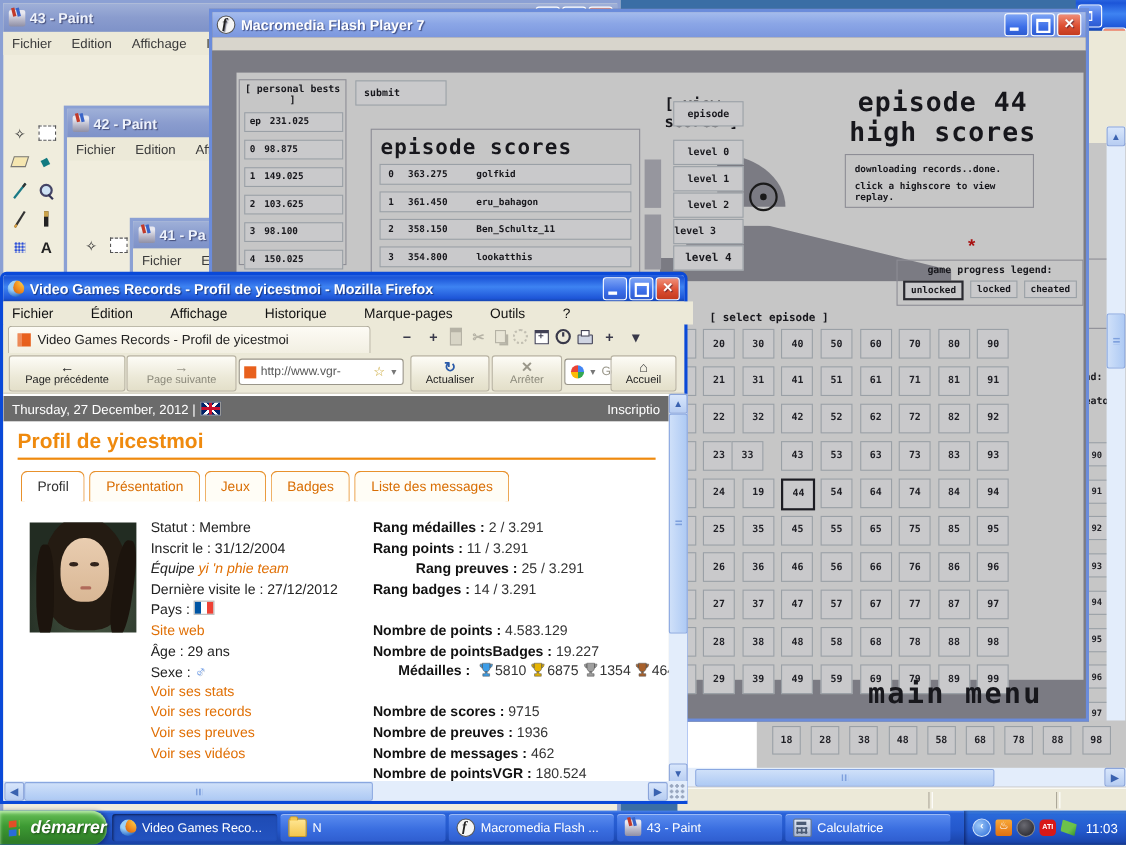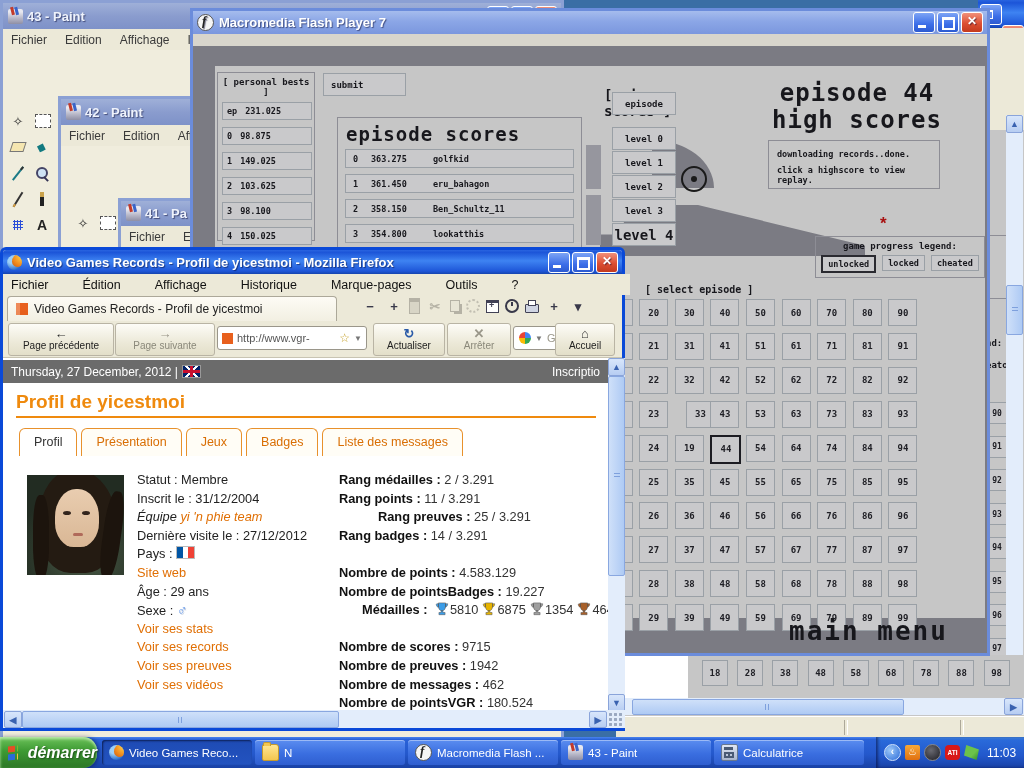--- a/index.html
+++ b/index.html
@@ -314,25 +314,25 @@
           </div>
           <div class="gbtn" style="position: absolute; left: 419px; top: 81px; width: 62px; height: 21px; justify-content: center;">
             <span class="px" style="font-size: 9px;">level 0</span>
           </div>
           <div class="gbtn" style="position: absolute; left: 419px; top: 105px; width: 62px; height: 21px; justify-content: center;">
             <span class="px" style="font-size: 9px;">level 1</span>
           </div>
           <div class="gbtn" style="position: absolute; left: 419px; top: 129px; width: 62px; height: 21px; justify-content: center;">
             <span class="px" style="font-size: 9px;">level 2</span>
           </div>
-          <div class="gbtn" style="position: absolute; left: 419px; top: 153px; width: 62px; height: 21px; justify-content: center;">
+          <div class="gbtn" style="position: absolute; left: 419px; top: 153px; width: 62px; height: 21px; ">
             <span class="px" style="font-size: 9px;">level 3</span>
           </div>
           <div class="gbtn" style="position: absolute; left: 419px; top: 177px; width: 62px; height: 21px; justify-content: center;">
-            <span class="px" style="font-size: 14px;">level 4</span>
+            <span class="px" style="font-size: 10px;">level 4</span>
           </div>
         </div>
 
       <div class="abs px" style="left:556px;top:34px;width:216px;font-size:24px;line-height:27px;text-align:center;letter-spacing:1px;">
         <div>episode 44</div>
         <div>high scores</div>
       </div>
       <div class="gpanel" style="left:575px;top:94px;width:170px;height:47px;">
         <div class="px" style="font-size:8.5px;margin:8px 0 0 8px;">downloading records..done.</div>
         <div class="px" style="font-size:8.5px;margin:6px 0 0 8px;">click a highscore to view replay.</div>
@@ -382,21 +382,21 @@
           <div class="gbtn gcell" style="left: 106.8px; top: 67.8px;">32</div>
           <div class="gbtn gcell" style="left: 142.4px; top: 67.8px;">42</div>
           <div class="gbtn gcell" style="left: 178px; top: 67.8px;">52</div>
           <div class="gbtn gcell" style="left: 213.6px; top: 67.8px;">62</div>
           <div class="gbtn gcell" style="left: 249.2px; top: 67.8px;">72</div>
           <div class="gbtn gcell" style="left: 284.8px; top: 67.8px;">82</div>
           <div class="gbtn gcell" style="left: 320.4px; top: 67.8px;">92</div>
           <div class="gbtn gcell" style="left: 0px; top: 101.7px;">3</div>
           <div class="gbtn gcell" style="left: 35.6px; top: 101.7px;">13</div>
           <div class="gbtn gcell" style="left: 71.2px; top: 101.7px;">23</div>
-          <div class="gbtn gcell" style="left: 118px; top: 101.7px;">33</div>
+          <div class="gbtn gcell" style="left: 97px; top: 101.7px;">33</div>
           <div class="gbtn gcell" style="left: 142.4px; top: 101.7px;">43</div>
           <div class="gbtn gcell" style="left: 178px; top: 101.7px;">53</div>
           <div class="gbtn gcell" style="left: 213.6px; top: 101.7px;">63</div>
           <div class="gbtn gcell" style="left: 249.2px; top: 101.7px;">73</div>
           <div class="gbtn gcell" style="left: 284.8px; top: 101.7px;">83</div>
           <div class="gbtn gcell" style="left: 320.4px; top: 101.7px;">93</div>
           <div class="gbtn gcell" style="left: 0px; top: 135.6px;">4</div>
           <div class="gbtn gcell" style="left: 35.6px; top: 135.6px;">14</div>
           <div class="gbtn gcell" style="left: 71.2px; top: 135.6px;">24</div>
           <div class="gbtn gcell" style="left: 106.8px; top: 135.6px;">19</div>
@@ -584,21 +584,21 @@
                 <path fill="#3b9de8" stroke="#555" stroke-width=".6" d="M4 1h8v4c0 3-1.6 5-4 5S4 8 4 5zM2 2h2v4C2.5 6 1.5 4.5 1.5 2.5zM12 2h2.5c0 2-1 3.5-2.5 4zM7 10h2v2h2.5v2.5h-7V12H7z"></path>
               </svg></span><span>5810</span><span><svg class="trophy" width="14" height="14" viewBox="0 0 16 16">
                 <path fill="#e7b400" stroke="#555" stroke-width=".6" d="M4 1h8v4c0 3-1.6 5-4 5S4 8 4 5zM2 2h2v4C2.5 6 1.5 4.5 1.5 2.5zM12 2h2.5c0 2-1 3.5-2.5 4zM7 10h2v2h2.5v2.5h-7V12H7z"></path>
               </svg></span><span>6875</span><span><svg class="trophy" width="14" height="14" viewBox="0 0 16 16">
                 <path fill="#9f9f9f" stroke="#555" stroke-width=".6" d="M4 1h8v4c0 3-1.6 5-4 5S4 8 4 5zM2 2h2v4C2.5 6 1.5 4.5 1.5 2.5zM12 2h2.5c0 2-1 3.5-2.5 4zM7 10h2v2h2.5v2.5h-7V12H7z"></path>
               </svg></span><span>1354</span><span><svg class="trophy" width="14" height="14" viewBox="0 0 16 16">
                 <path fill="#a8602a" stroke="#555" stroke-width=".6" d="M4 1h8v4c0 3-1.6 5-4 5S4 8 4 5zM2 2h2v4C2.5 6 1.5 4.5 1.5 2.5zM12 2h2.5c0 2-1 3.5-2.5 4zM7 10h2v2h2.5v2.5h-7V12H7z"></path>
               </svg></span><span>464</span></div>
           <div style="height: 18.6px; white-space: nowrap;"></div>
           <div style="height: 18.6px; white-space: nowrap;"><b style="color: rgb(17, 17, 17);">Nombre de scores : </b><span>9715</span></div>
-          <div style="height: 18.6px; white-space: nowrap;"><b style="color: rgb(17, 17, 17);">Nombre de preuves : </b><span>1942</span></div>
+          <div style="height: 18.6px; white-space: nowrap;"><b style="color: rgb(17, 17, 17);">Nombre de preuves : </b><span>1936</span></div>
           <div style="height: 18.6px; white-space: nowrap;"><b style="color: rgb(17, 17, 17);">Nombre de messages : </b><span>462</span></div>
           <div style="height: 18.6px; white-space: nowrap;"><b style="color: rgb(17, 17, 17);">Nombre de pointsVGR : </b><span>180.524</span></div>
         </div>
     </div>
 
     <div class="abs sb-track" style="left:605px;top:108px;width:17px;height:352px;background:#e3edfb;">
       <div class="sbtn abs" style="left:0;top:0;width:15px;height:16px;">▲</div>
       <div class="sthumb v abs" style="left:0;top:18px;width:15px;height:198px;"></div>
       <div class="sbtn abs" style="left:0;top:336px;width:15px;height:16px;">▼</div>
     </div>

